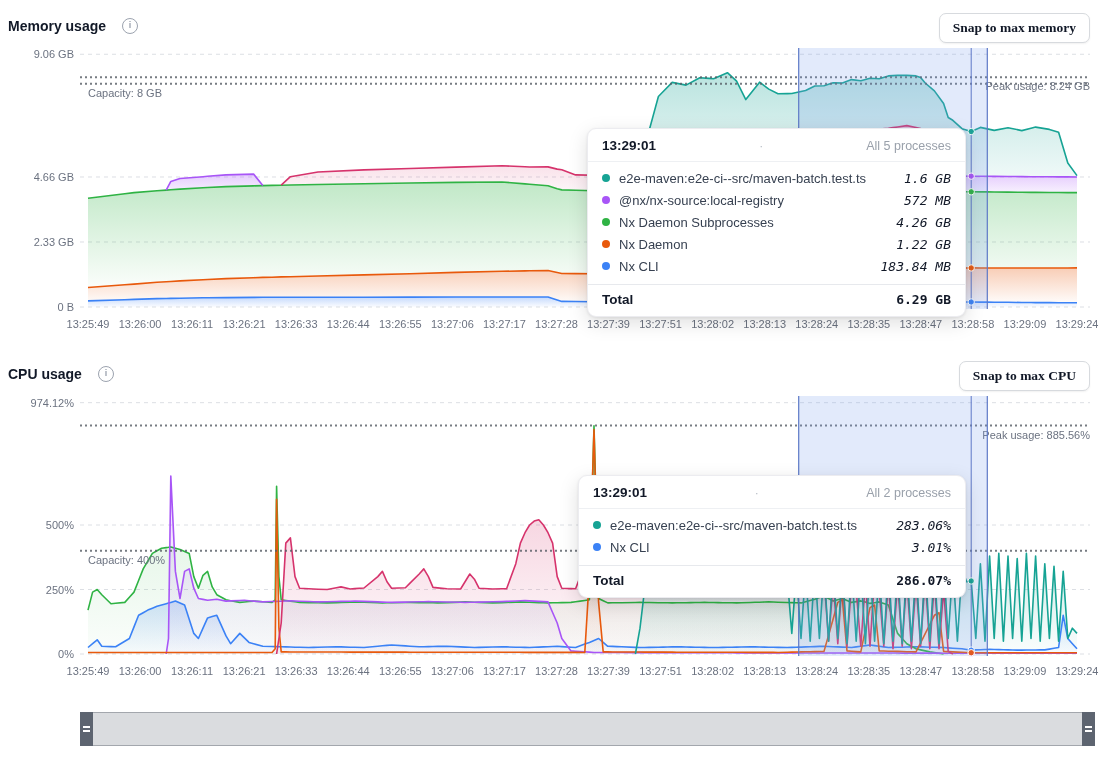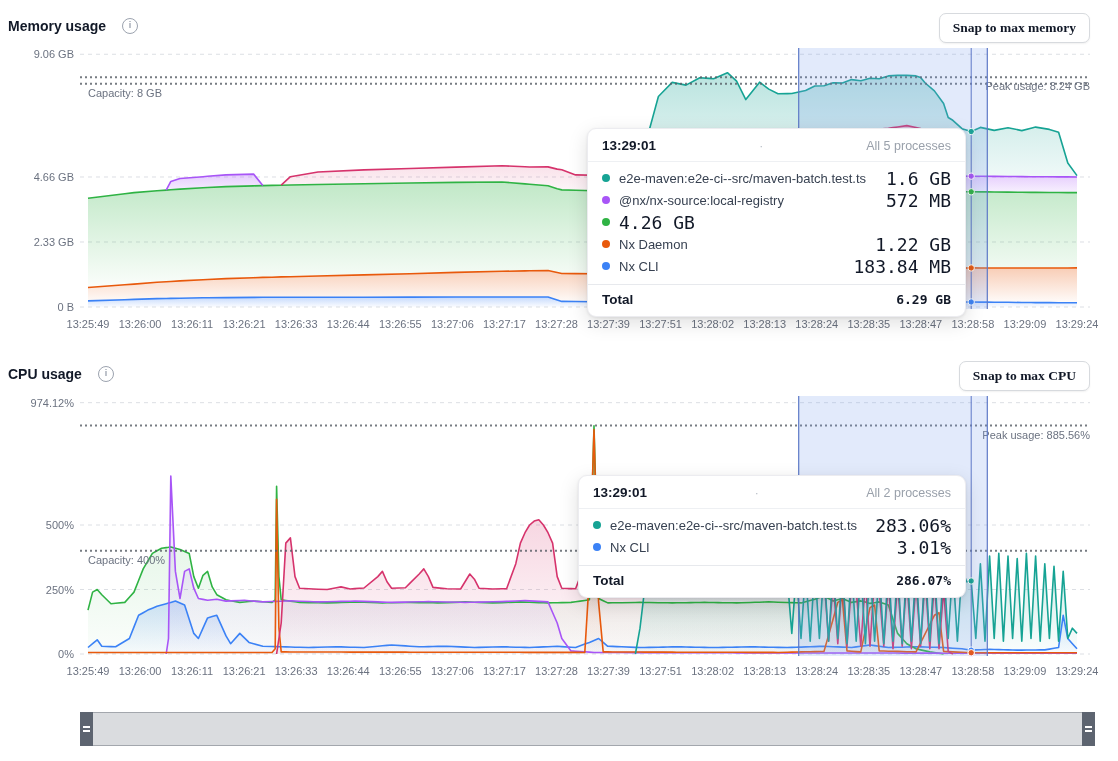--- a/index.html
+++ b/index.html
@@ -15,21 +15,21 @@
   .tooltip{position:absolute;background:#fff;border:1px solid #ececf0;border-radius:9px;
     box-shadow:0 6px 20px rgba(0,0,0,0.13),0 1px 3px rgba(0,0,0,0.08);z-index:5;}
   .tt-head{display:flex;align-items:center;gap:7px;padding:9px 14px 8px;border-bottom:1px solid #eef0f3;justify-content:space-between;}
   .tt-time{font-size:13.5px;font-weight:bold;color:#111827;}
   .tt-sep{color:#b6bcc4;font-size:12px;}
   .tt-sub{color:#9aa1ab;font-size:12.5px;}
   .tt-rows{padding:5px 14px 4px;}
   .tt-row{display:flex;align-items:center;height:22px;}
   .tt-dot{width:8px;height:8px;border-radius:50%;margin-right:9px;flex:none;}
   .tt-name{flex:1;font-size:13px;color:#374151;white-space:nowrap;}
-  .tt-val{font-family:"DejaVu Sans Mono",monospace;font-size:18px;color:#111827;text-align:center;white-space:pre;}
+  .tt-val{font-family:"DejaVu Sans Mono",monospace;font-size:13px;color:#111827;text-align:center;white-space:pre;font-style:italic;}
   .tt-total{display:flex;align-items:center;padding:7px 14px 9px;border-top:1px solid #e7e9ed;margin-top:3px;}
   .tt-total-label{flex:1;font-size:13.5px;font-weight:bold;color:#111827;}
   .tt-total-val{font-family:"DejaVu Sans Mono",monospace;font-size:13px;font-weight:bold;color:#111827;margin-left:32px;}
   .brush{position:absolute;left:80px;top:712px;width:1015px;height:34px;background:#dadcdf;
     border:1px solid #a3a7ad;box-sizing:border-box;}
   .brush-handle{position:absolute;top:-1px;width:13px;height:34px;background:#5d6470;
     display:flex;align-items:center;justify-content:center;cursor:ew-resize;}
   .brush-handle.left{left:-1px;}
   .brush-handle.right{right:-1px;}
   .grip{width:7px;height:2px;background:#fff;box-shadow:0 4px 0 #fff;margin-top:-4px;}
@@ -242,20 +242,21 @@
         <span class="tt-name">e2e-maven:e2e-ci--src/maven-batch.test.ts</span>
         <span class="tt-val">1.6 GB</span>
       </div>
       <div class="tt-row">
         <span class="tt-dot" style="background: rgb(168, 85, 247);"></span>
         <span class="tt-name">@nx/nx-source:local-registry</span>
         <span class="tt-val">572 MB</span>
       </div>
       <div class="tt-row">
         <span class="tt-dot" style="background: rgb(47, 179, 68);"></span>
+        <span class="tt-name">Nx Daemon Subprocesses</span>
         <span class="tt-val">4.26 GB</span>
       </div>
       <div class="tt-row">
         <span class="tt-dot" style="background: rgb(232, 89, 12);"></span>
         <span class="tt-name">Nx Daemon</span>
         <span class="tt-val">1.22 GB</span>
       </div>
       <div class="tt-row">
         <span class="tt-dot" style="background: rgb(59, 130, 246);"></span>
         <span class="tt-name">Nx CLI</span>

